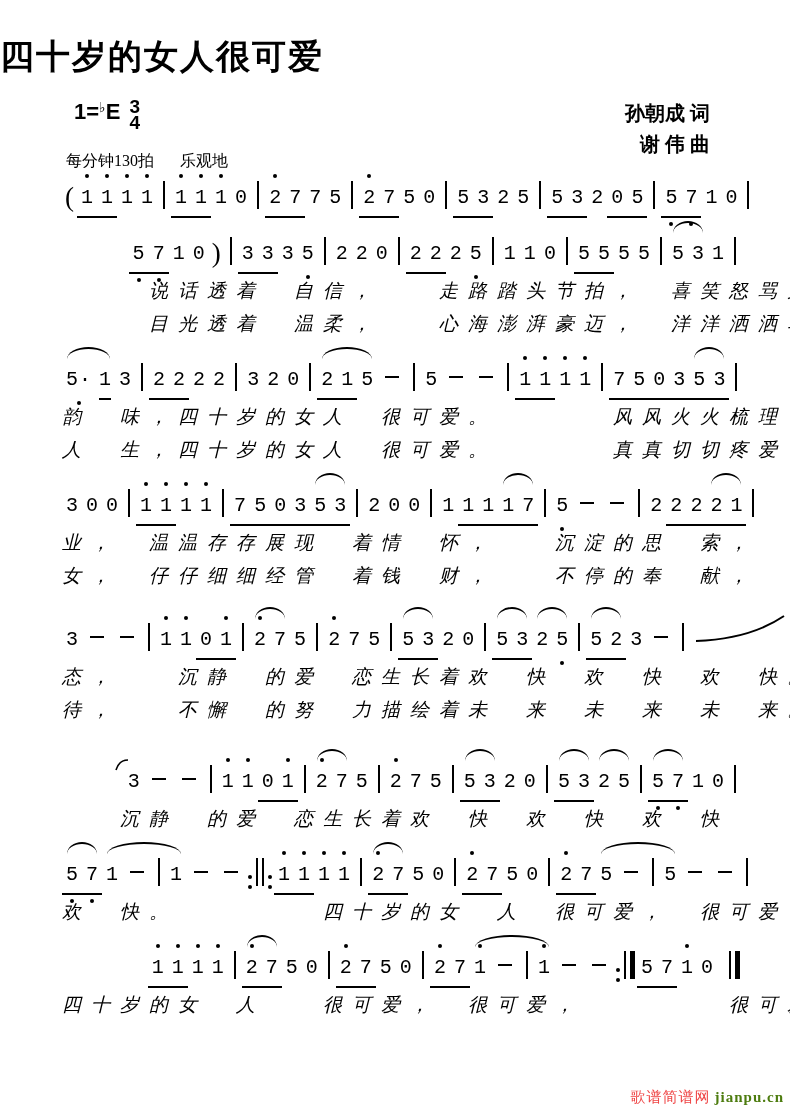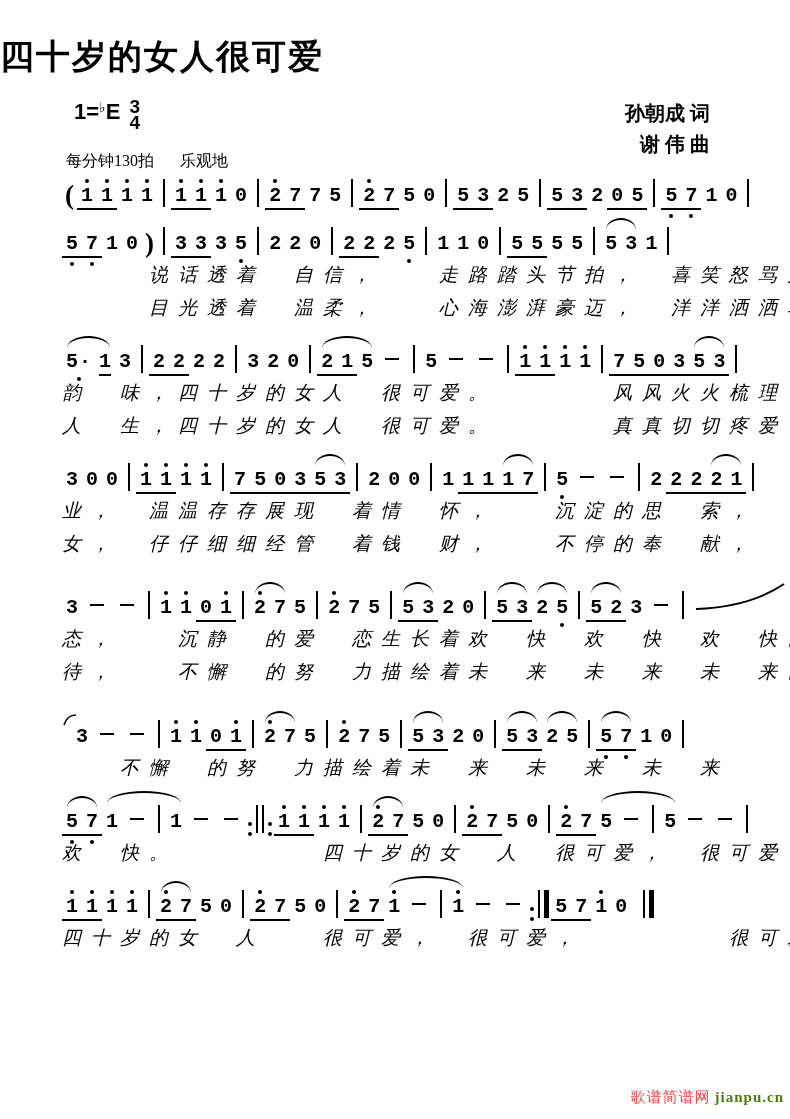--- a/index.html
+++ b/index.html
@@ -20,23 +20,23 @@
   .frac{display:inline-block;text-align:center;line-height:16px;font-size:19px;
         vertical-align:-10px;margin-left:9px;font-weight:bold;}
   .credits{
     position:absolute;right:80px;top:98px;text-align:right;
     font-size:20px;font-weight:bold;line-height:31px;
   }
   .tempo{position:absolute;left:66px;top:136px;font-size:16px;font-weight:normal;margin-top:15px;}
   .tempo .mood{margin-left:26px;}
   .score{position:absolute;left:62px;top:164px;width:680px;}
   .mline{
-    white-space:nowrap;padding-top:15px;line-height:24px;
+    white-space:nowrap;padding-top:15px;line-height:37px;
     font-family:"Liberation Mono","DejaVu Sans Mono",monospace;
-    font-weight:bold;font-size:20px;
+    font-weight:normal;font-size:20px;text-align:right;
   }
   .note{position:relative;display:inline-block;padding:0 4px;}
   .note .d{display:inline-block;}
   .note.u .d{border-bottom:2px solid #000;}
   .aug{margin-left:1px;}
   .oct{position:absolute;left:50%;transform:translateX(-50%);
        width:4px;height:4px;background:#000;border-radius:50%;}
   .da{top:-5px;}
   .db{bottom:-7px;}
   .beam .db{bottom:-10px;}
@@ -106,21 +106,21 @@
     <div style="height: 6px;"></div>
     <div class="mline"><span class="note"><span class="d">3</span></span><span class="dash"></span><span class="dash"></span><span class="bar"></span><span class="note"><span class="d">1</span><i class="oct da"></i></span><span class="note"><span class="d">1</span><i class="oct da"></i></span><span class="grp beam"><span class="note"><span class="d">0</span></span><span class="note"><span class="d">1</span><i class="oct da"></i></span></span><span class="bar"></span><span class="grp tie"><span class="note"><span class="d">2</span><i class="oct da"></i></span><span class="note"><span class="d">7</span></span></span><span class="note"><span class="d">5</span></span><span class="bar"></span><span class="note"><span class="d">2</span><i class="oct da"></i></span><span class="note"><span class="d">7</span></span><span class="note"><span class="d">5</span></span><span class="bar"></span><span class="grp beam tie"><span class="note"><span class="d">5</span></span><span class="note"><span class="d">3</span></span></span><span class="note"><span class="d">2</span></span><span class="note"><span class="d">0</span></span><span class="bar"></span><span class="grp beam tie"><span class="note"><span class="d">5</span></span><span class="note"><span class="d">3</span></span></span><span class="grp tie"><span class="note"><span class="d">2</span></span><span class="note"><span class="d">5</span><i class="oct db"></i></span></span><span class="bar"></span><span class="grp beam tie"><span class="note"><span class="d">5</span></span><span class="note"><span class="d">2</span></span></span><span class="note"><span class="d">3</span></span><span class="dash"></span><span class="bar"></span><span class="rise"><svg width="92" height="30" viewBox="0 0 92 30">
           <path d="M2,28 Q56,26 90,3" stroke="#000" fill="none" stroke-width="2"></path>
         </svg></span></div>
     <div class="lyr">态，　　沉静　的爱　恋生长着欢　快　欢　快　欢　快。</div>
     <div class="lyr">待，　　不懈　的努　力描绘着未　来　未　来　未　来。</div>
     <div style="height: 6px;"></div>
     <div class="mline"><span class="tick"><svg width="16" height="13" viewBox="0 0 16 13">
           <path d="M14,2 Q5,2 2,12" stroke="#000" fill="none" stroke-width="1.6"></path>
         </svg></span><span class="note"><span class="d">3</span></span><span class="dash"></span><span class="dash"></span><span class="bar"></span><span class="note"><span class="d">1</span><i class="oct da"></i></span><span class="note"><span class="d">1</span><i class="oct da"></i></span><span class="grp beam"><span class="note"><span class="d">0</span></span><span class="note"><span class="d">1</span><i class="oct da"></i></span></span><span class="bar"></span><span class="grp tie"><span class="note"><span class="d">2</span><i class="oct da"></i></span><span class="note"><span class="d">7</span></span></span><span class="note"><span class="d">5</span></span><span class="bar"></span><span class="note"><span class="d">2</span><i class="oct da"></i></span><span class="note"><span class="d">7</span></span><span class="note"><span class="d">5</span></span><span class="bar"></span><span class="grp beam tie"><span class="note"><span class="d">5</span></span><span class="note"><span class="d">3</span></span></span><span class="note"><span class="d">2</span></span><span class="note"><span class="d">0</span></span><span class="bar"></span><span class="grp beam tie"><span class="note"><span class="d">5</span></span><span class="note"><span class="d">3</span></span></span><span class="grp tie"><span class="note"><span class="d">2</span></span><span class="note"><span class="d">5</span></span></span><span class="bar"></span><span class="grp beam tie"><span class="note"><span class="d">5</span><i class="oct db"></i></span><span class="note"><span class="d">7</span><i class="oct db"></i></span></span><span class="note"><span class="d">1</span></span><span class="note"><span class="d">0</span></span><span class="bar"></span></div>
-    <div class="lyr">　　不懈　的努　力描绘着未　来　未　来　未　来</div>
+    <div class="lyr">　　沉静　的爱　恋生长着欢　快　欢　快　欢　快</div>
     <div style="height: 6px;"></div>
     <div class="mline"><span class="grp beam tie"><span class="note"><span class="d">5</span><i class="oct db"></i></span><span class="note"><span class="d">7</span><i class="oct db"></i></span></span><span class="grp tie"><span class="note"><span class="d">1</span></span><span class="dash"></span><span class="bar"></span><span class="note"><span class="d">1</span></span></span><span class="dash"></span><span class="dash"></span><span><span class="rdots">
           <i></i>
           <i></i>
         </span><i class="thin"></i><i class="thin"></i><span class="rdots">
           <i></i>
           <i></i>
         </span></span><span class="grp beam"><span class="note"><span class="d">1</span><i class="oct da"></i></span><span class="note"><span class="d">1</span><i class="oct da"></i></span></span><span class="note"><span class="d">1</span><i class="oct da"></i></span><span class="note"><span class="d">1</span><i class="oct da"></i></span><span class="bar"></span><span class="grp beam tie"><span class="note"><span class="d">2</span><i class="oct da"></i></span><span class="note"><span class="d">7</span></span></span><span class="note"><span class="d">5</span></span><span class="note"><span class="d">0</span></span><span class="bar"></span><span class="grp beam"><span class="note"><span class="d">2</span><i class="oct da"></i></span><span class="note"><span class="d">7</span></span></span><span class="note"><span class="d">5</span></span><span class="note"><span class="d">0</span></span><span class="bar"></span><span class="grp beam"><span class="note"><span class="d">2</span><i class="oct da"></i></span><span class="note"><span class="d">7</span></span></span><span class="grp tie"><span class="note"><span class="d">5</span></span><span class="dash"></span><span class="bar"></span><span class="note"><span class="d">5</span></span></span><span class="dash"></span><span class="dash"></span><span class="bar"></span></div>
     <div class="lyr">欢　快。　　　　　四十岁的女　人　很可爱，　很可爱，</div>
     <div style="height: 6px;"></div>

